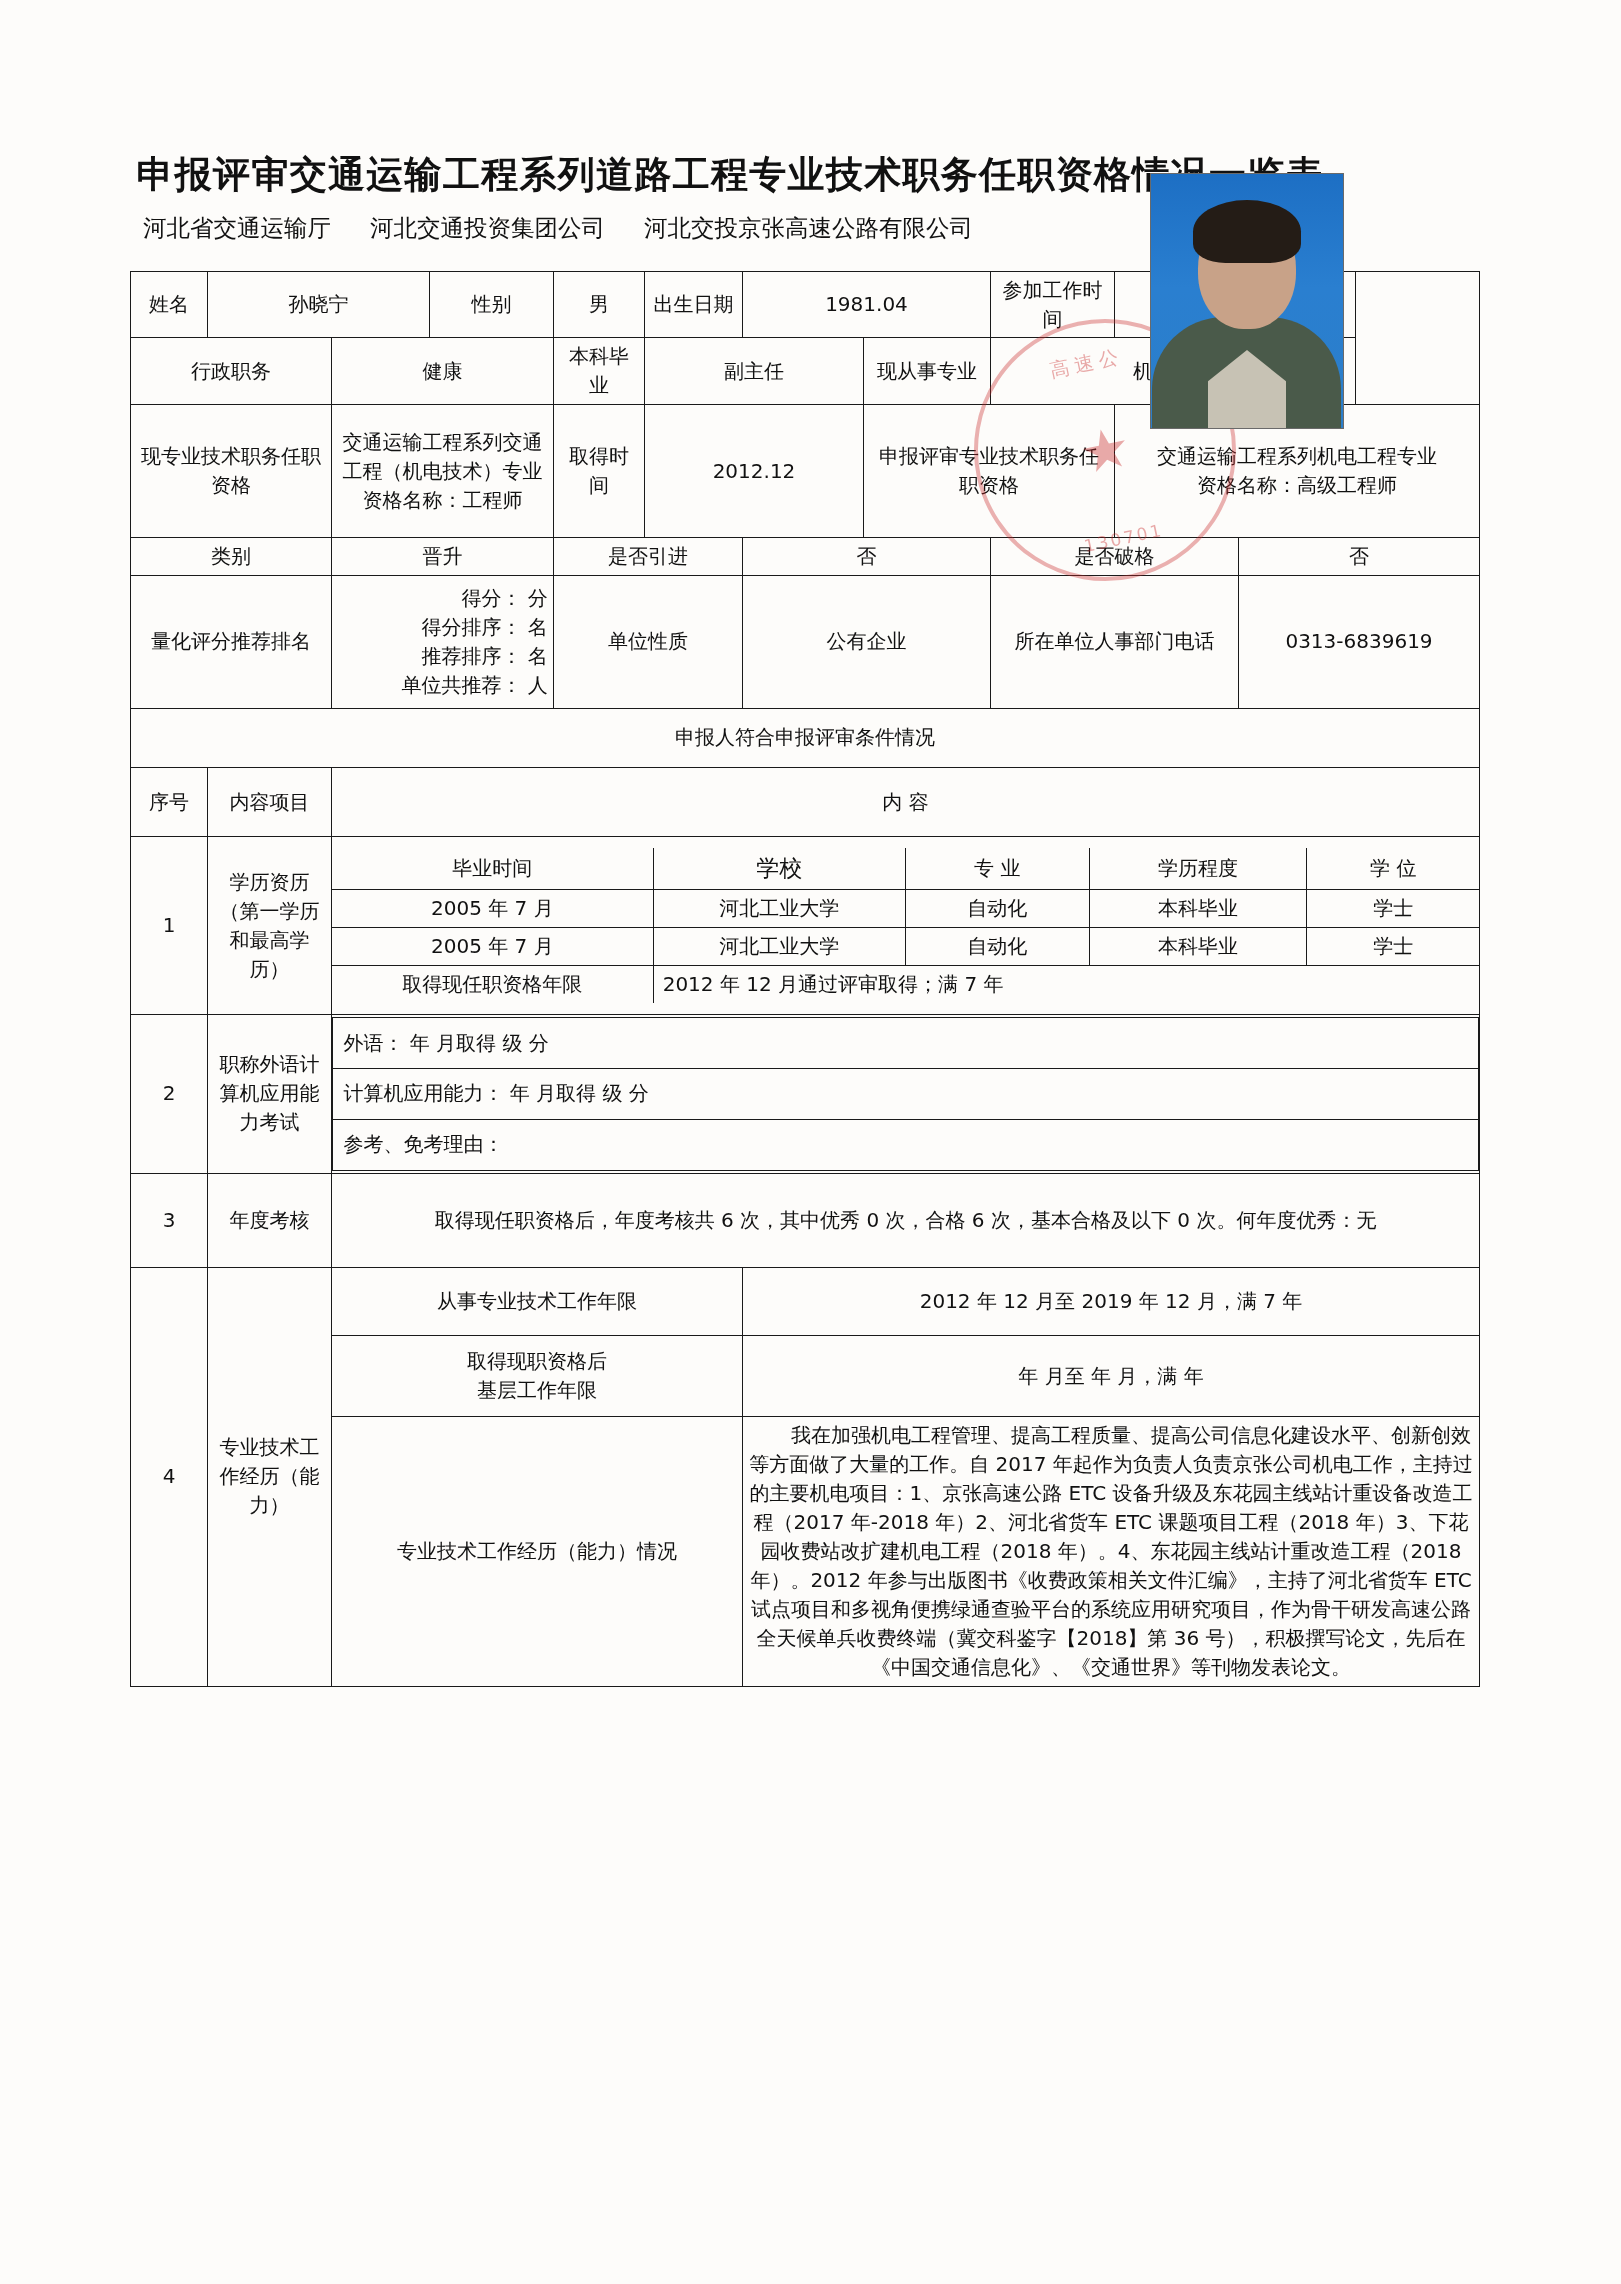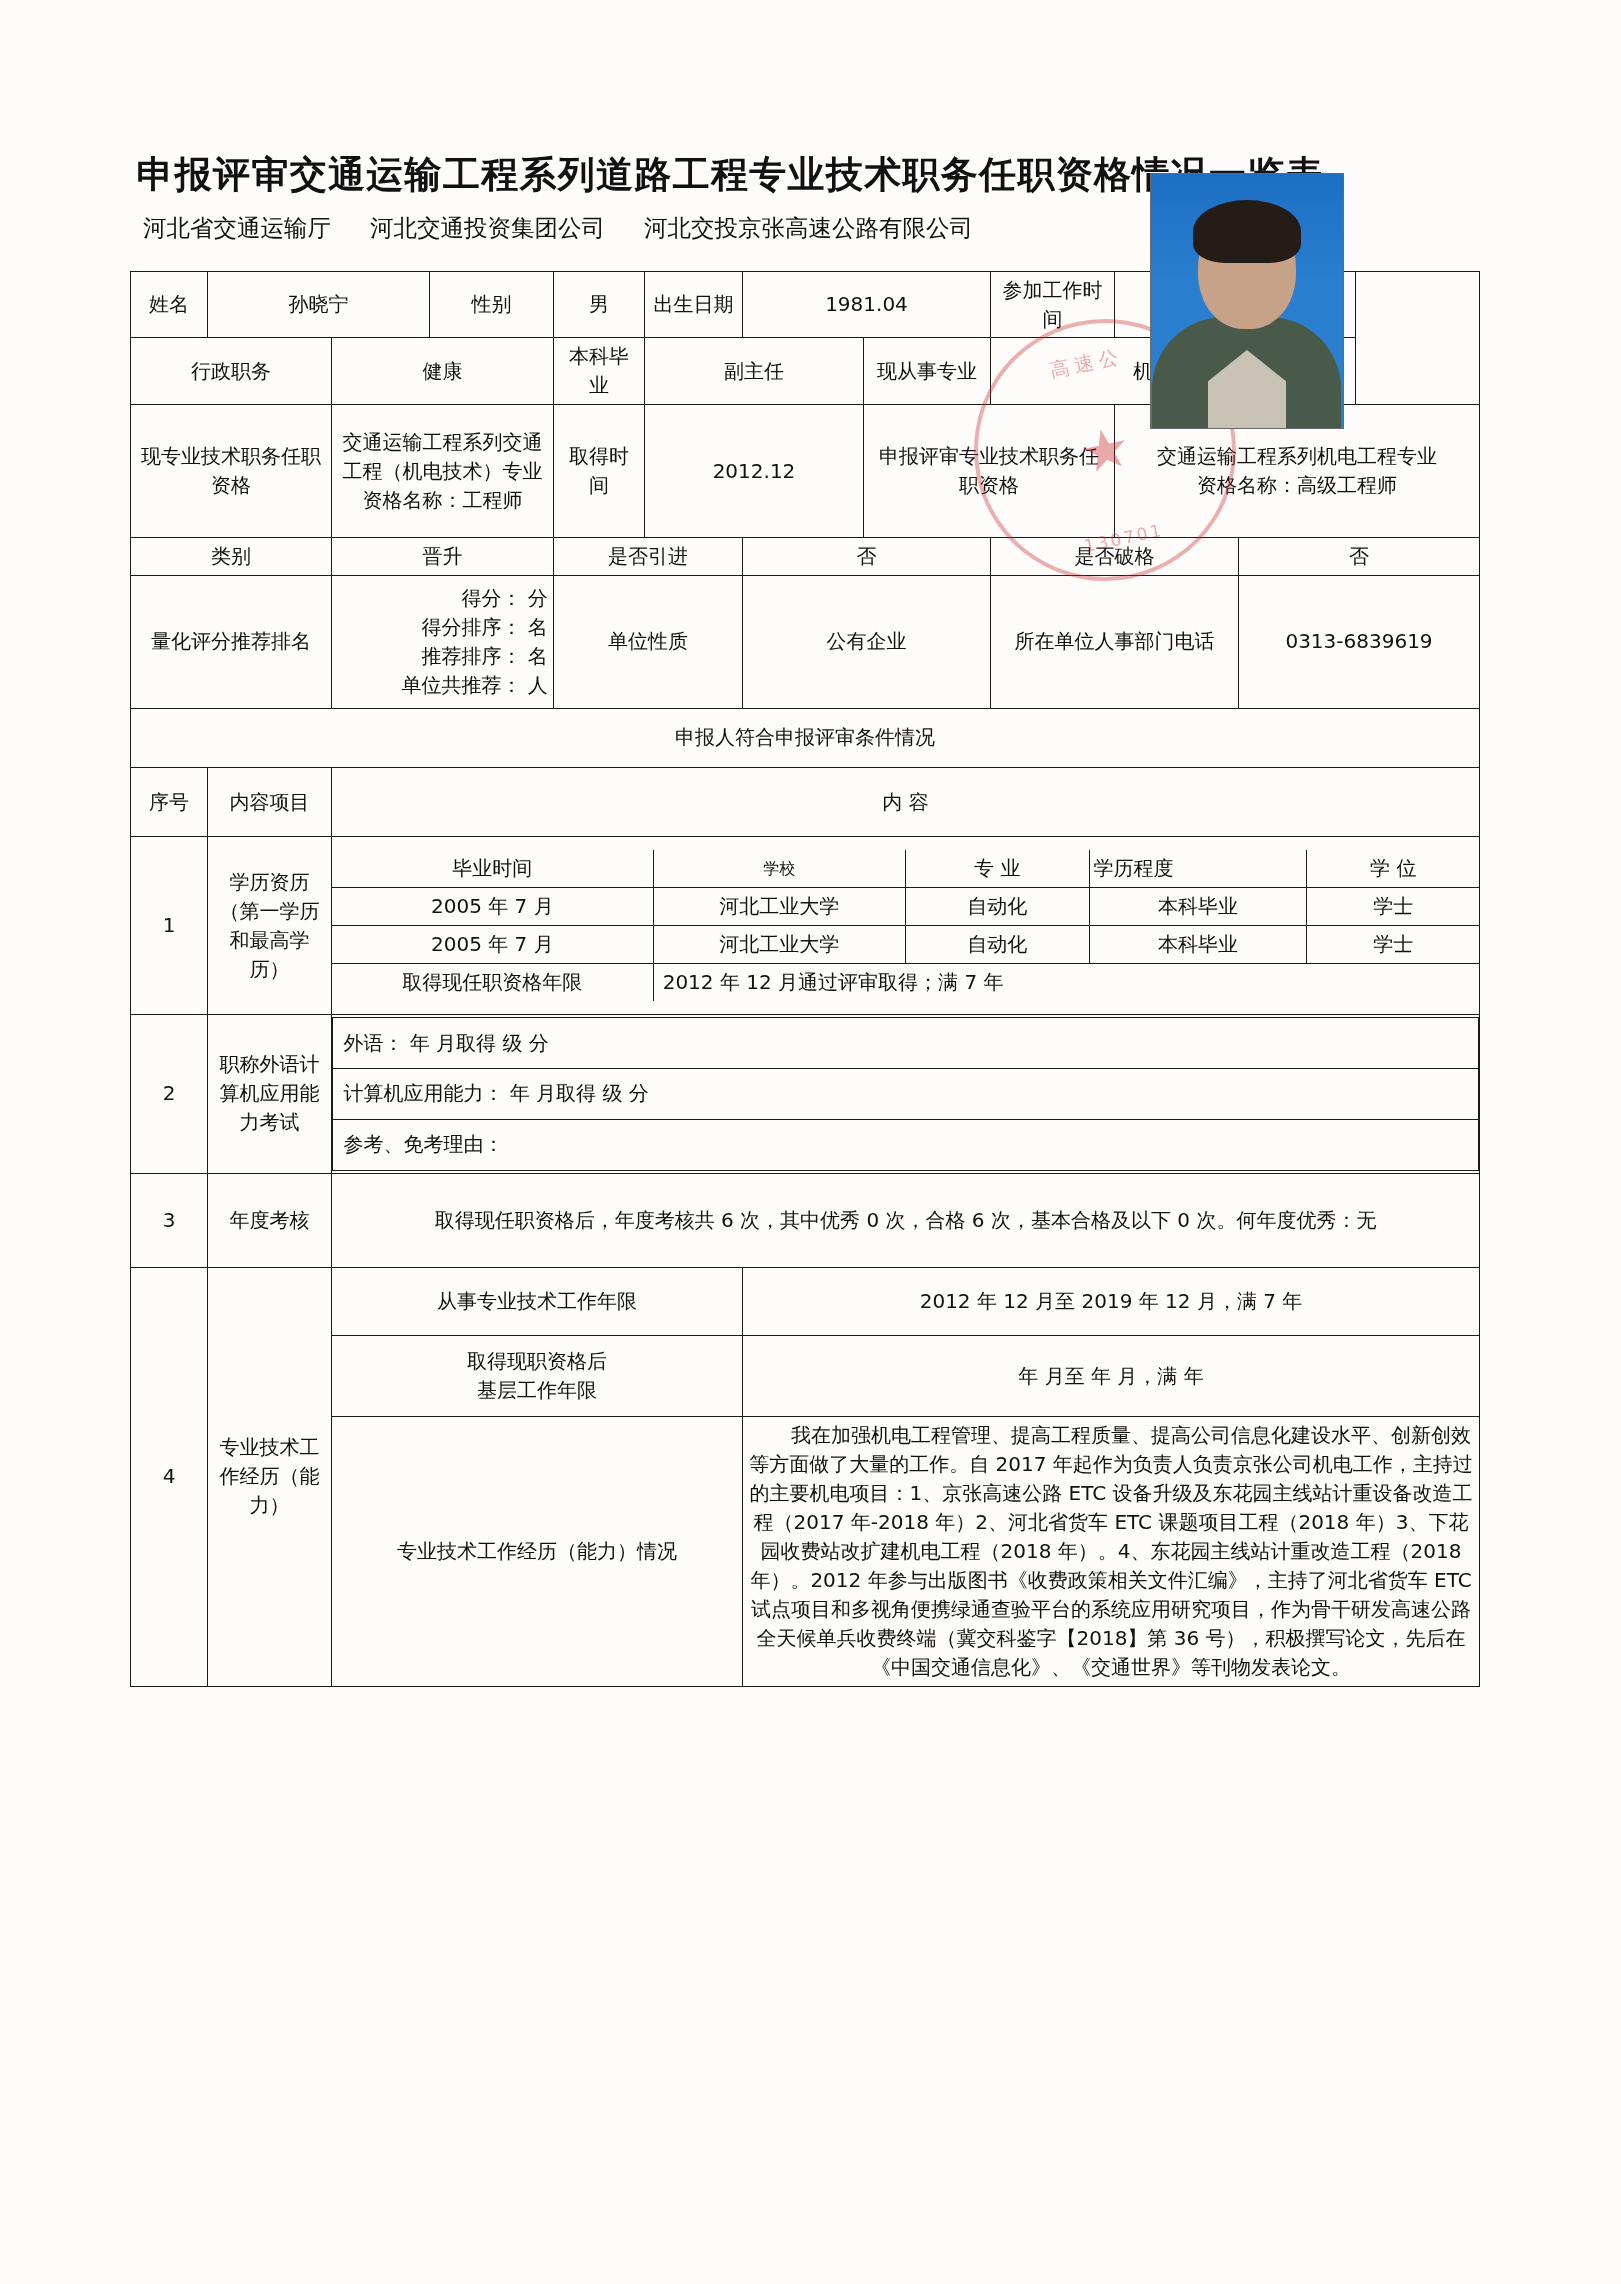--- a/index.html
+++ b/index.html
@@ -277,23 +277,23 @@
             <colgroup>
               <col style="width:28%">
               <col style="width:22%">
               <col style="width:16%">
               <col style="width:19%">
               <col style="width:15%">
             </colgroup>
             <tbody>
                   <tr>
               <td style="border:1.3px solid #1a1a1a;border-top:0;border-left:0;padding:3.9px;font-size:20px;text-align:center">毕业时间</td>
-              <td style="border:1.3px solid #1a1a1a;border-top:0;padding:3.9px;font-size:16px;">学校</td>
+              <td style="border:1.3px solid #1a1a1a;border-top:0;padding:3.9px;font-size:23px;">学校</td>
               <td style="border:1.3px solid #1a1a1a;border-top:0;padding:3.9px;font-size:20px;text-align:center">专  业</td>
-              <td style="border:1.3px solid #1a1a1a;border-top:0;padding:3.9px;font-size:20px;text-align:left">学历程度</td>
+              <td style="border:1.3px solid #1a1a1a;border-top:0;padding:3.9px;font-size:20px;text-align:center">学历程度</td>
               <td style="border:1.3px solid #1a1a1a;border-top:0;border-right:0;padding:3.9px;font-size:20px;text-align:center">学  位</td>
             </tr>
             <tr>
               <td style="border:1.3px solid #1a1a1a;border-left:0;padding:3.9px;font-size:20px;text-align:center">2005 年 7 月</td>
               <td style="border:1.3px solid #1a1a1a;padding:3.9px;font-size:20px;text-align:center">河北工业大学</td>
               <td style="border:1.3px solid #1a1a1a;padding:3.9px;font-size:20px;text-align:center">自动化</td>
               <td style="border:1.3px solid #1a1a1a;padding:3.9px;font-size:20px;text-align:center">本科毕业</td>
               <td style="border:1.3px solid #1a1a1a;border-right:0;padding:3.9px;font-size:20px;text-align:center">学士</td>
             </tr>
             <tr>

